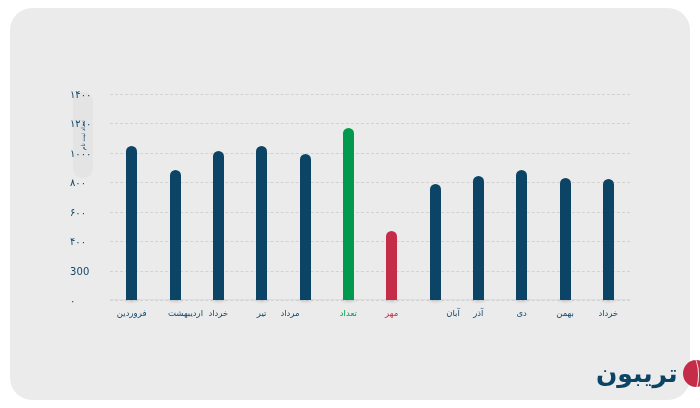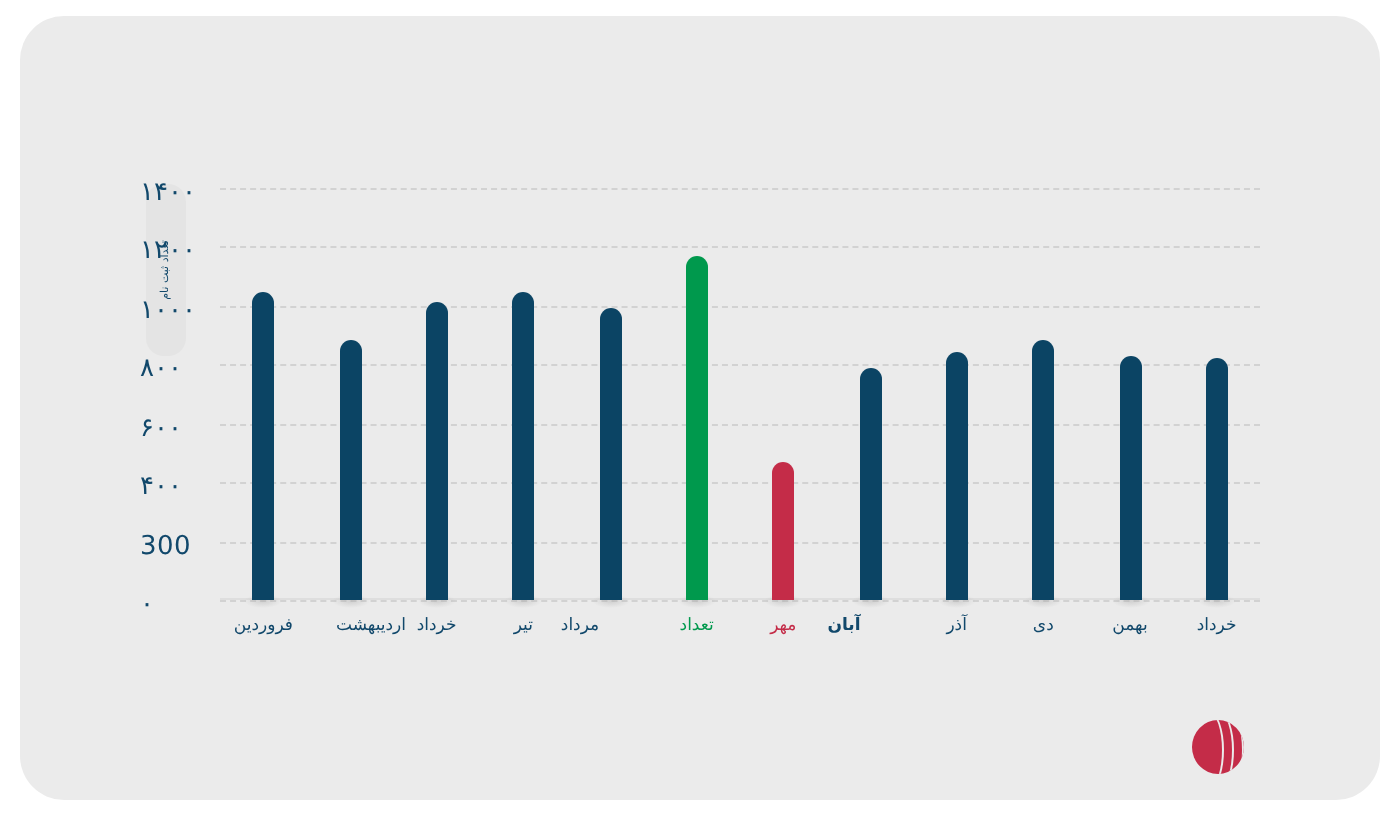--- a/index.html
+++ b/index.html
@@ -34,21 +34,21 @@
     left:0; width:520px; top:205px;
     height:0;
     border-top:1px solid #dedede;
   }
   
   .ytick{
     position:absolute;
     right:586px;            
     width:34px;
     text-align:left;
-    font-size:13px;
+    font-size:10px;
     color:#11486b;
     letter-spacing:.2px;
     direction:ltr;
     white-space:nowrap;
     margin-left:23px;
   }
   .ytitle-wrap{
     position:absolute;
     left:63px; top:84px;
     width:20px; height:86px;
@@ -199,28 +199,29 @@
   </div>
 
   <div id="xlabels">
       <div class="xlabel" style="left: 121.667px; color: rgb(17, 72, 107);">فروردین</div>
       <div class="xlabel" style="left: 165px; color: rgb(17, 72, 107); text-align: right;">اردیبهشت</div>
       <div class="xlabel" style="left: 208.333px; color: rgb(17, 72, 107);">خرداد</div>
       <div class="xlabel" style="left: 251.667px; color: rgb(17, 72, 107);">تیر</div>
       <div class="xlabel" style="left: 280px; color: rgb(17, 72, 107);">مرداد</div>
       <div class="xlabel" style="left: 338.333px; color: rgb(0, 153, 77);">تعداد</div>
       <div class="xlabel" style="left: 381.667px; color: rgb(196, 44, 72);">مهر</div>
-      <div class="xlabel" style="left: 412px; color: rgb(17, 72, 107); font-weight: bold;">آبان</div>
+      <div class="xlabel" style="left: 443px; color: rgb(17, 72, 107);">آبان</div>
       <div class="xlabel" style="left: 468.333px; color: rgb(17, 72, 107); text-align: center;">آذر</div>
       <div class="xlabel" style="left: 511.667px; color: rgb(17, 72, 107);">دی</div>
       <div class="xlabel" style="left: 555px; color: rgb(17, 72, 107);">بهمن</div>
       <div class="xlabel" style="left: 598.333px; color: rgb(17, 72, 107);">خرداد</div>
     </div>
 
   <div class="logo">
     <div class="logo-mark">
       <span class="arc a1"></span>
         <span class="arc a2"></span>
         <span class="arc a3"></span>
     </div>
+    <span class="logo-text">تریبون</span>
   </div>
 
 </div>
 
 </body></html>

